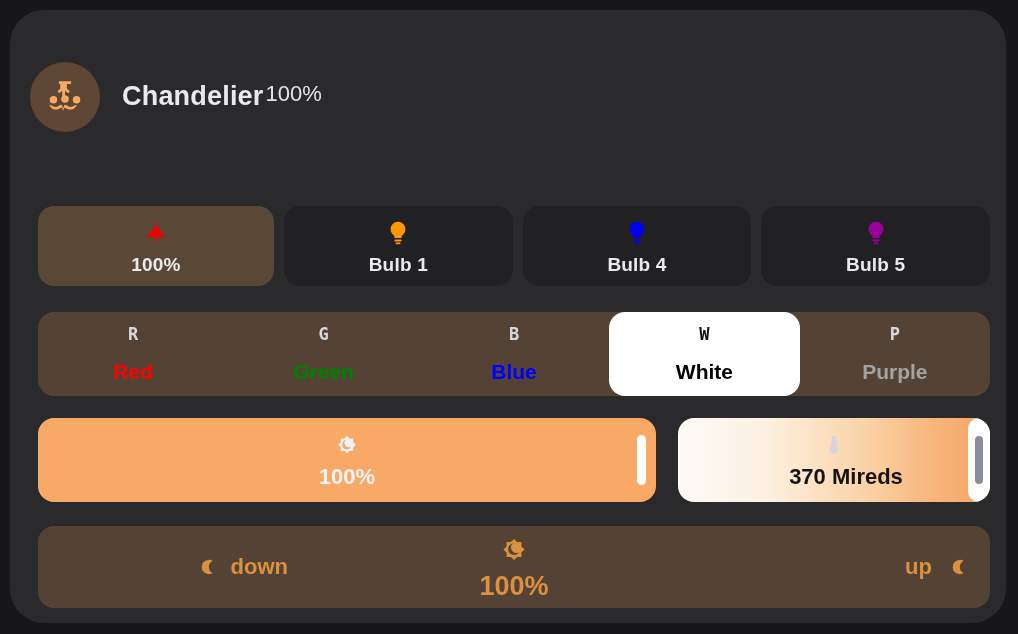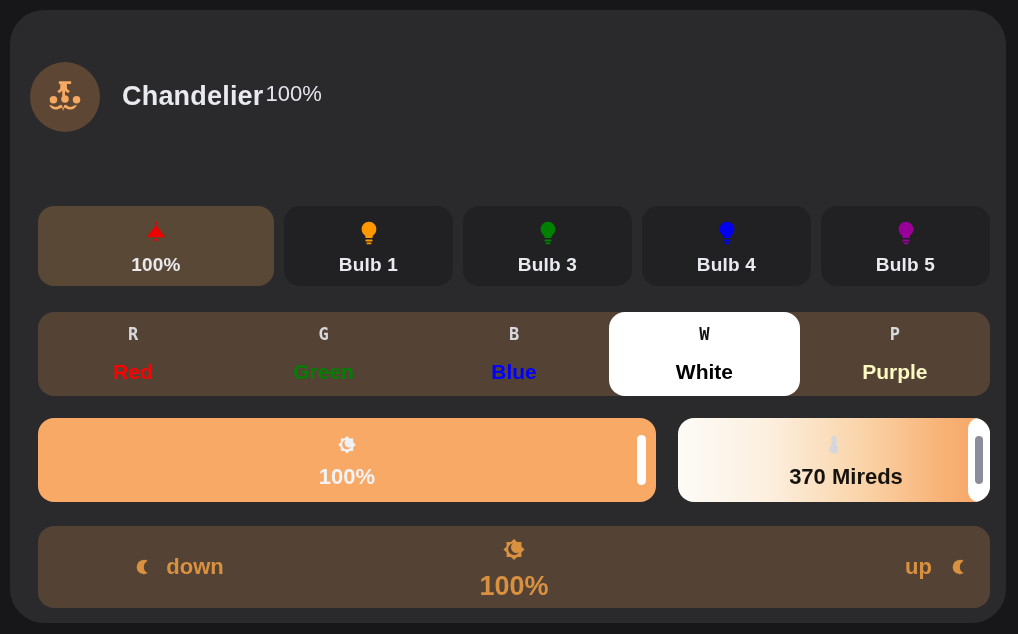--- a/index.html
+++ b/index.html
@@ -138,21 +138,21 @@
     width: 952px; height: 82px;
     background: #544335;
     border-radius: 16px;
     display: flex; align-items: center;
   }
   .dim-side {
     width: 250px;
     display: flex; align-items: center; gap: 12px;
     color: #d9913f;
   }
-  .dim-side.left { padding-left: 26px; justify-content: center; }
+  .dim-side.left { padding-left: 26px; justify-content: flex-end; }
   .dim-side.right { padding-right: 20px; justify-content: flex-end; }
   .dim-side .txt { font-size: 22px; font-weight: bold; }
   .dim-side svg { display: block; }
   .dim-center {
     flex: 1;
     display: flex; flex-direction: column;
     align-items: center; justify-content: center; gap: 3px;
   }
   .dim-center .val {
     font-size: 27px; font-weight: bold; color: #d9913f; line-height: 1.1;
@@ -200,30 +200,20 @@
         <svg width="28" height="28" viewBox="0 0 24 24" aria-hidden="true">
           <path fill="#ff9800" d="M12 2.4c-3.5 0-6.3 2.8-6.3 6.3 0 2.3 1.2 4 2.4 5.1.6.6.9 1.2.9 1.9v.6h6v-.6c0-.7.3-1.3.9-1.9 1.2-1.1 2.4-2.8 2.4-5.1 0-3.5-2.8-6.3-6.3-6.3z"></path>
           <rect fill="#ff9800" x="9" y="17.6" width="6" height="1.7" rx=".55"></rect>
           <rect fill="#ff9800" x="9.9" y="20.2" width="4.2" height="1.5" rx=".55"></rect>
         </svg>
       </span>
       <span class="lbl">Bulb 1</span>
     </div>
 
 
-    <div class="tile bulb">
-      <span class="ico">
-        <svg width="28" height="28" viewBox="0 0 24 24" aria-hidden="true">
-          <path fill="#008000" d="M12 2.4c-3.5 0-6.3 2.8-6.3 6.3 0 2.3 1.2 4 2.4 5.1.6.6.9 1.2.9 1.9v.6h6v-.6c0-.7.3-1.3.9-1.9 1.2-1.1 2.4-2.8 2.4-5.1 0-3.5-2.8-6.3-6.3-6.3z"></path>
-          <rect fill="#008000" x="9" y="17.6" width="6" height="1.7" rx=".55"></rect>
-          <rect fill="#008000" x="9.9" y="20.2" width="4.2" height="1.5" rx=".55"></rect>
-        </svg>
-      </span>
-      <span class="lbl">Bulb 3</span>
-    </div>
 
     <div class="tile bulb">
       <span class="ico">
         <svg width="28" height="28" viewBox="0 0 24 24" aria-hidden="true">
           <path fill="#0000ee" d="M12 2.4c-3.5 0-6.3 2.8-6.3 6.3 0 2.3 1.2 4 2.4 5.1.6.6.9 1.2.9 1.9v.6h6v-.6c0-.7.3-1.3.9-1.9 1.2-1.1 2.4-2.8 2.4-5.1 0-3.5-2.8-6.3-6.3-6.3z"></path>
           <rect fill="#0000ee" x="9" y="17.6" width="6" height="1.7" rx=".55"></rect>
           <rect fill="#0000ee" x="9.9" y="20.2" width="4.2" height="1.5" rx=".55"></rect>
         </svg>
       </span>
       <span class="lbl">Bulb 4</span>
@@ -259,21 +249,21 @@
       <span class="seg-name" style="color:#0000ff">Blue</span>
     </div>
 
     <div class="color-seg selected">
       <span class="seg-key">W</span>
       <span class="seg-name" style="color:#000000">White</span>
     </div>
 
     <div class="color-seg">
       <span class="seg-key">P</span>
-      <span class="seg-name" style="color:#fef9c3">Purple</span>
+      <span class="seg-name" style="color:#a3a3a3">Purple</span>
     </div>
 
   </div>
 
   <div class="slider-row">
 
     <div class="slider brightness">
       <span class="ico">
         <svg width="30" height="30" viewBox="0 0 24 24" aria-hidden="true">
           <path fill="#f0f1f4" d="M12 1.8l2.05 2.07 2.9-.02.01 2.9L19.03 8.8 16.96 10.85l.02 2.9-2.9.01L12 15.83l-2.05-2.07-2.9.02-.01-2.9L4.97 8.8 7.04 6.75l-.02-2.9 2.9-.01z" transform="translate(0 2.2)"></path>

